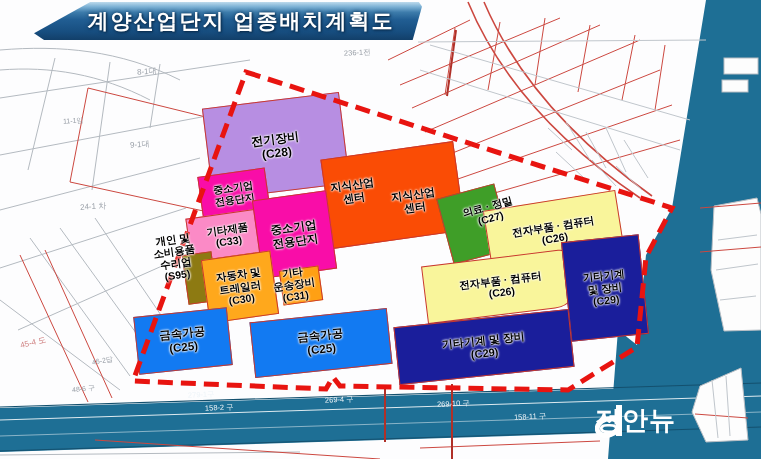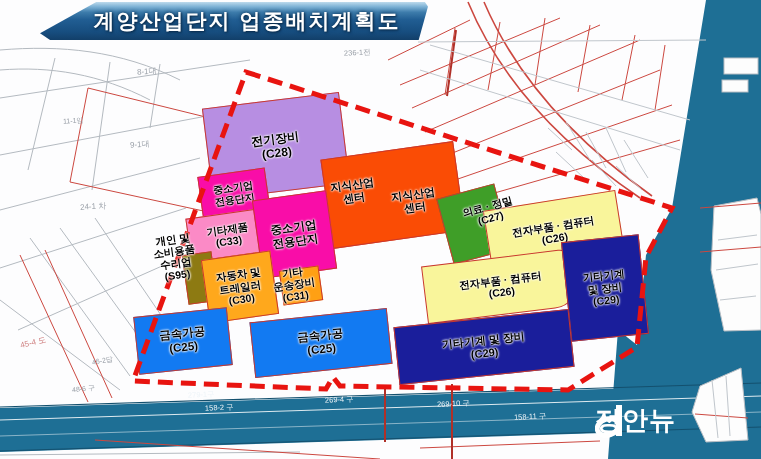--- a/index.html
+++ b/index.html
@@ -35,21 +35,21 @@
   .z-c26-lower{left:424px;top:257px;width:152px;height:56px;transform:rotate(-7deg);
                font-size:10.5px;border-top-right-radius:16px;border-bottom-right-radius:26px;}
   .z-c29-right{left:566px;top:238px;width:76px;height:98px;transform:rotate(-6deg);font-size:10.5px;}
   .z-c29-bottom{left:396px;top:318px;width:174px;height:56px;transform:rotate(-6deg);font-size:11px;}
   .z-c25-left{left:136px;top:312px;width:92px;height:56px;transform:rotate(-6deg);font-size:11.5px;}
   .z-c25-right{left:252px;top:315px;width:136px;height:54px;transform:rotate(-6deg);font-size:11.5px;}
   
   .plabel{position:absolute;z-index:6;color:#9aa0a8;font-size:8px;white-space:nowrap;}
   .rlabel{position:absolute;z-index:6;color:#eef4f8;font-size:7.5px;white-space:nowrap;}
   
-  .banner{position:absolute;z-index:40;left:40px;top:2px;width:388px;height:38px;
+  .banner{position:absolute;z-index:40;left:34px;top:2px;width:388px;height:38px;
     background:linear-gradient(180deg,#bcdaec 0,#7fb3d6 12%,#3d7cab 27%,#215e93 46%,#174e80 78%,#123f69 100%);
     clip-path:polygon(14.5% 0,99.2% 0,100% 12%,97.6% 100%,2.6% 100%,0 82%);
     display:flex;align-items:center;justify-content:center;}
   .banner-text{color:#fff;font-size:21px;font-weight:bold;letter-spacing:2px;
     padding-left:26px;text-shadow:1px 1px 2px #0a2c4c,0 0 4px #0a2c4c;}
   
   .wmark{position:absolute;z-index:35;left:595px;top:403px;display:flex;align-items:center;gap:2px;}
   .wmark-text{color:#fff;font-size:26px;font-weight:bold;letter-spacing:1px;}
 </style>
 </head>

